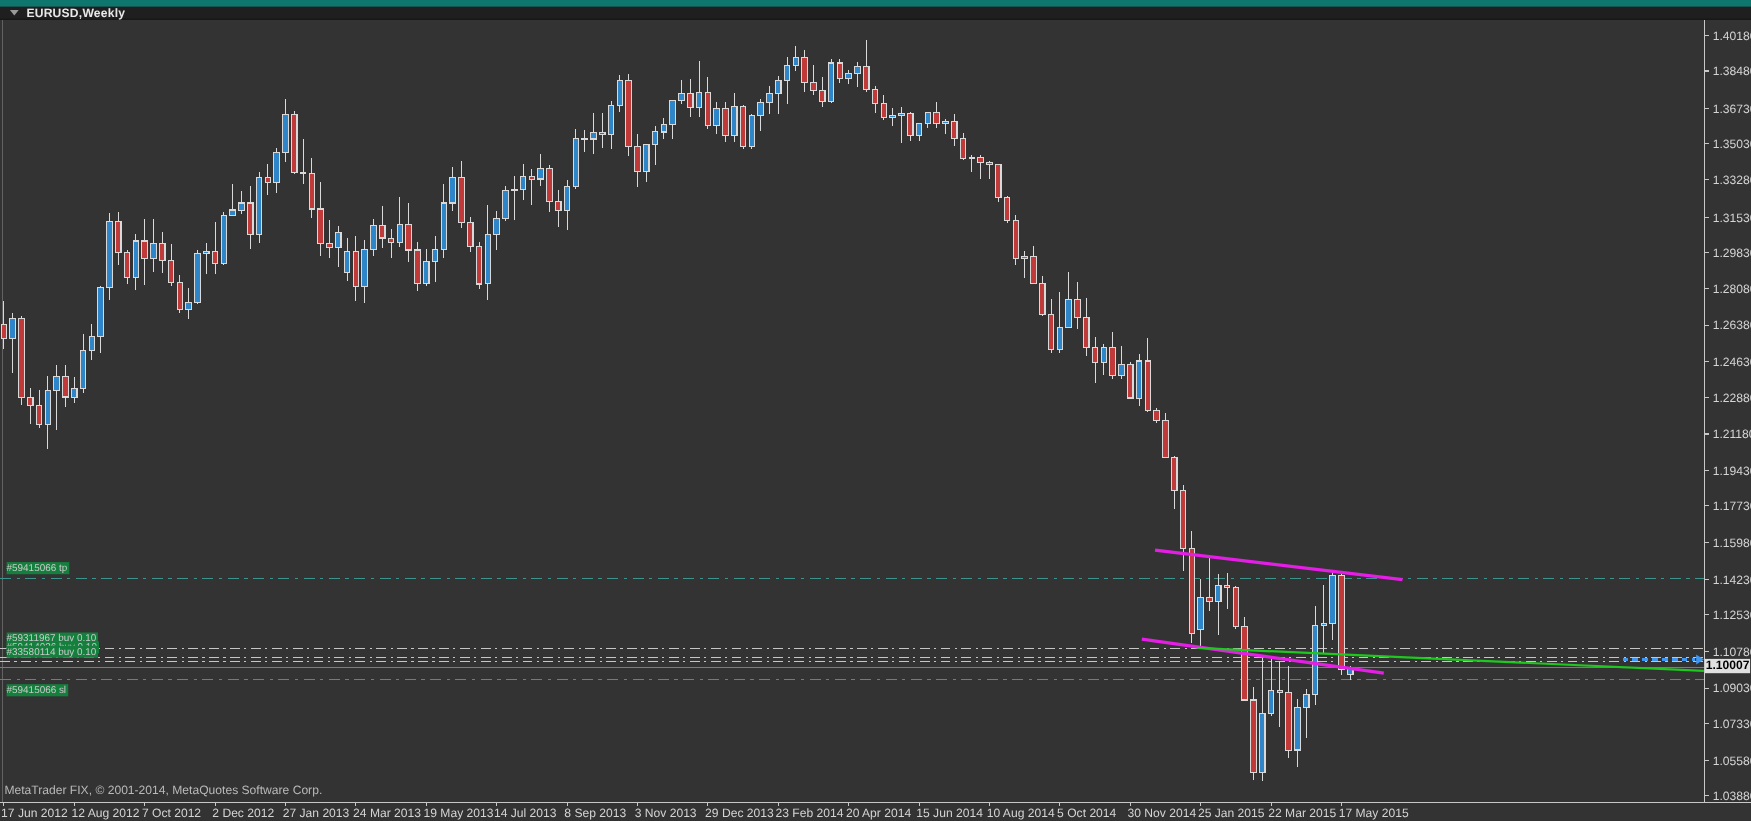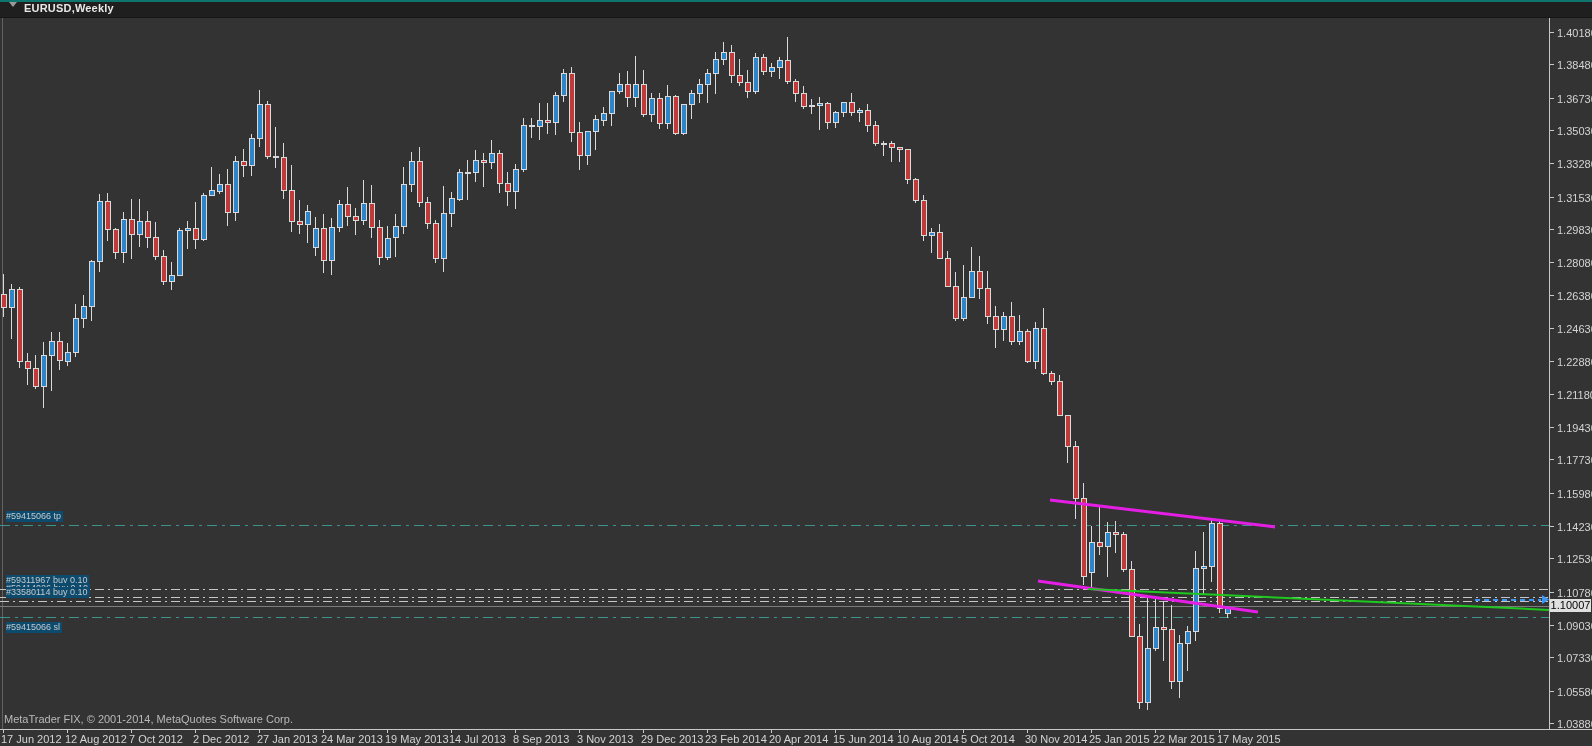--- a/index.html
+++ b/index.html
@@ -1,25 +1,25 @@
 <!DOCTYPE html>
 <html><head>
 <meta charset="utf-8">
 <style>
   html,body{margin:0;padding:0;background:#333333;width:1592px;height:746px;overflow:hidden;
     font-family:"Liberation Sans",sans-serif;-webkit-font-smoothing:none;}
   #window{position:relative;width:1592px;height:746px;background:#333333;}
   #titlebar{position:absolute;left:0;top:0;width:1592px;height:18px;background:#1f1f1f;
-    border-top:2px solid #0f766e;border-bottom:1px solid #161616;box-sizing:border-box;
-    display:flex;align-items:flex-start;z-index:30;}
+    border-top:6px solid #0f766e;border-bottom:1px solid #161616;box-sizing:border-box;
+    display:flex;align-items:center;z-index:30;}
   #collapse-tri{width:0;height:0;margin-left:9px;border-left:4px solid transparent;
     border-right:4px solid transparent;border-top:5px solid #9a9a9a;}
   #title-text{color:#e8e8e8;font-size:11px;font-weight:bold;margin-left:7px;letter-spacing:0.2px;}
   svg{position:absolute;left:0;top:0;z-index:1;}
-  .order-label{position:absolute;z-index:10;background:#0c4a6e;color:#c9c9c9;font-size:9px;
+  .order-label{position:absolute;z-index:10;background:#15803d;color:#c9c9c9;font-size:9px;
     line-height:11px;padding:0 2px 0 0;white-space:nowrap;}
   #copyright{position:absolute;left:4px;top:713px;color:#b9b9b9;font-size:11px;z-index:10;white-space:nowrap;text-align:right;}
   #price-box{position:absolute;left:1550px;top:600px;width:41px;height:13px;background:#e0e0e0;
     color:#000;font-size:11px;line-height:13px;text-align:center;z-index:20;}
 </style>
 </head>
 <body>
 
 <div id="window">
   <div id="titlebar">
@@ -744,14 +744,14 @@
       <text x="1217" y="743" fill="#d4d4d4" font-size="11px" font-family="&quot;Liberation Sans&quot;,sans-serif">17 May 2015</text>
     </svg>
 
   <div class="order-label" id="lbl-tp" style="left: 6px; top: 511px;">#59415066 tp</div>
   <div class="order-label" id="lbl-b1" style="left: 6px; top: 575px; text-align: center;">#59311967 buy 0.10</div>
   <div class="order-label" id="lbl-b2" style="left: 6px; top: 583px;">#59414026 buy 0.10</div>
   <div class="order-label" id="lbl-b3" style="left: 6px; top: 587px;">#33580114 buy 0.10</div>
   <div class="order-label" id="lbl-sl" style="left: 6px; top: 622px;">#59415066 sl</div>
 
   <div id="copyright">MetaTrader FIX, © 2001-2014, MetaQuotes Software Corp.</div>
-  <div id="price-box" style="top: 599px;">1.10007</div>
+  <div id="price-box" style="top: 599px; font-weight: bold;">1.10007</div>
 </div>
 
 </body></html>

